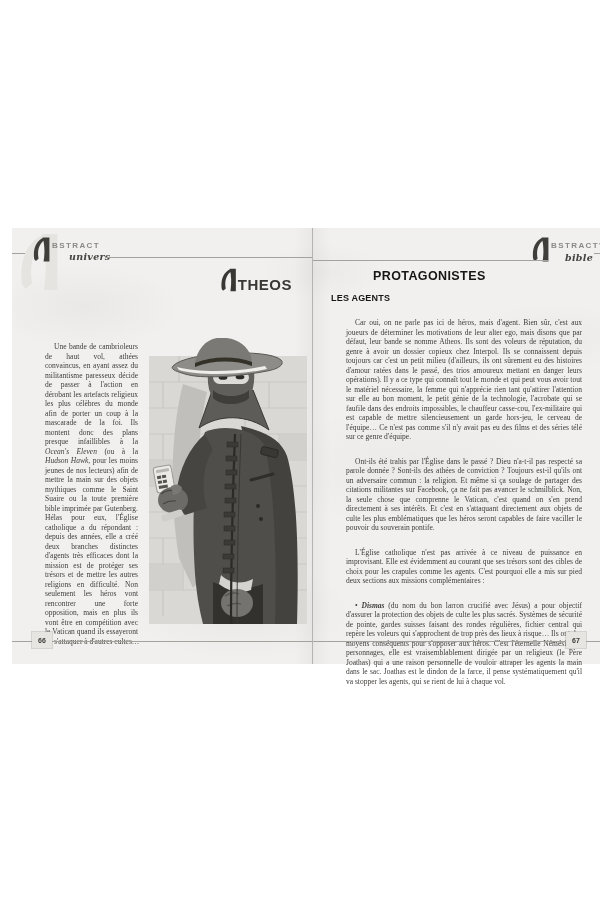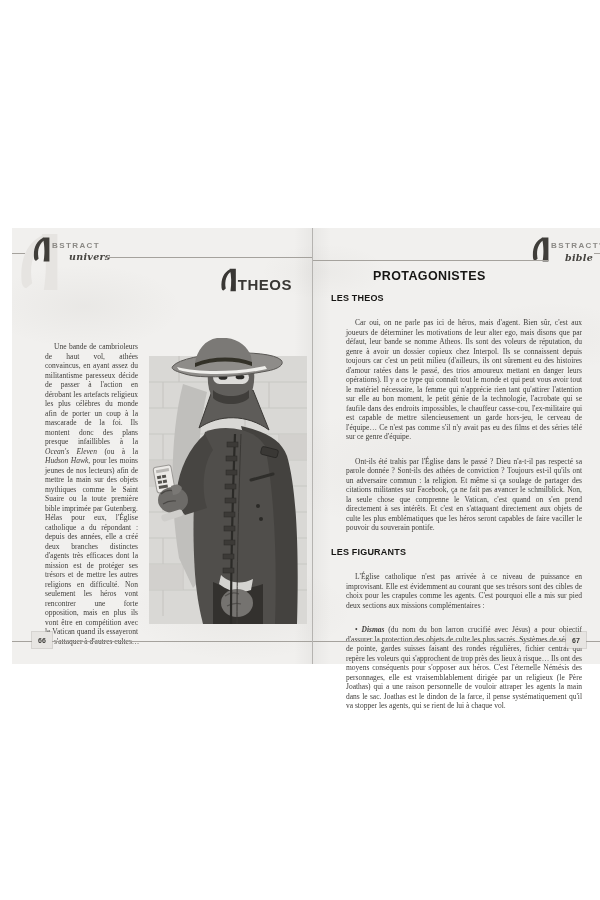--- a/index.html
+++ b/index.html
@@ -175,25 +175,24 @@
         <span class="sr">A</span>
         <span class="badge-brand" style="left:238px;top:13px">BSTRACT'</span>
         <span class="badge-edition" style="left:252px;top:24px">bible</span>
       </div>
       <div class="rule" style="left:0;top:32px;width:236px"></div>
       <div class="rule" style="left:281px;top:25px;width:19px"></div>
 
       <div class="rp-content body-text">
         <h1 class="h-proto">PROTAGONISTES</h1>
 
-        <h2 class="h-sec">LES THEOS</h2>
+        <h2 class="h-sec">LES AGENTS</h2>
         <p>Car oui, on ne parle pas ici de héros, mais d'agent. Bien sûr, c'est aux joueurs de déterminer les motivations de leur alter ego, mais disons que par défaut, leur bande se nomme Atheos. Ils sont des voleurs de réputation, du genre à avoir un dossier copieux chez Interpol. Ils se connaissent depuis toujours car c'est un petit milieu (d'ailleurs, ils ont sûrement eu des histoires d'amour ratées dans le passé, des trios amoureux mettant en danger leurs opérations). Il y a ce type qui connaît tout le monde et qui peut vous avoir tout le matériel nécessaire, la femme qui n'apprécie rien tant qu'attirer l'attention sur elle au bon moment, le petit génie de la technologie, l'acrobate qui se faufile dans des endroits impossibles, le chauffeur casse-cou, l'ex-militaire qui est capable de mettre silencieusement un garde hors-jeu, le cerveau de l'équipe… Ce n'est pas comme s'il n'y avait pas eu des films et des séries télé sur ce genre d'équipe.</p>
         <p class="para-gap">Ont-ils été trahis par l'Église dans le passé ? Dieu n'a-t-il pas respecté sa parole donnée ? Sont-ils des athées de conviction ? Toujours est-il qu'ils ont un adversaire commun : la religion. Et même si ça soulage de partager des citations militantes sur Facebook, ça ne fait pas avancer le schmilblick. Non, la seule chose que comprenne le Vatican, c'est quand on s'en prend directement à ses intérêts. Et c'est en s'attaquant directement aux objets de culte les plus emblématiques que les héros seront capables de faire vaciller le pouvoir du souverain pontife.</p>
 
-        <h2 class="h-sec sec-gap">LES FIGURANTS</h2>
         <p>L'Église catholique n'est pas arrivée à ce niveau de puissance en improvisant. Elle est évidemment au courant que ses trésors sont des cibles de choix pour les crapules comme les agents. C'est pourquoi elle a mis sur pied deux sections aux missions complémentaires :</p>
         <p><span>• </span><b class="figname">Dismas</b><span> (du nom du bon larron crucifié avec Jésus) a pour objectif d'assurer la protection des objets de culte les plus sacrés. Systèmes de sécurité de pointe, gardes suisses faisant des rondes régulières, fichier central qui repère les voleurs qui s'approchent de trop près des lieux à risque… Ils ont des moyens conséquents pour s'opposer aux héros. C'est l'éternelle Némésis des personnages, elle est vraisemblablement dirigée par un religieux (le Père Joathas) qui a une raison personnelle de vouloir attraper les agents la main dans le sac. Joathas est le dindon de la farce, il pense systématiquement qu'il va stopper les agents, qui se rient de lui à chaque vol.</span></p>
       </div>
 
       <div class="rule footer-line"></div>
       <div class="pagenum" style="left:253px">
           <span>67</span>
         </div>
     </div>
 

